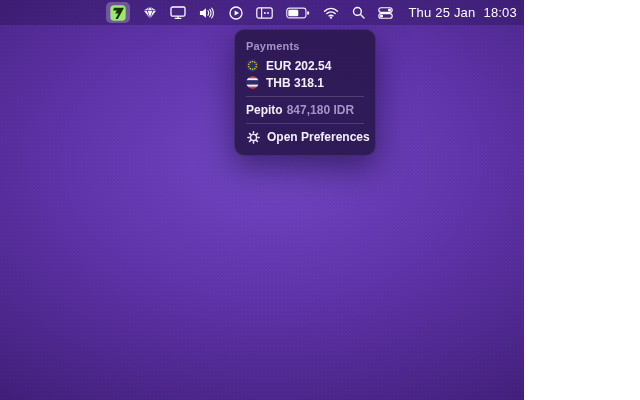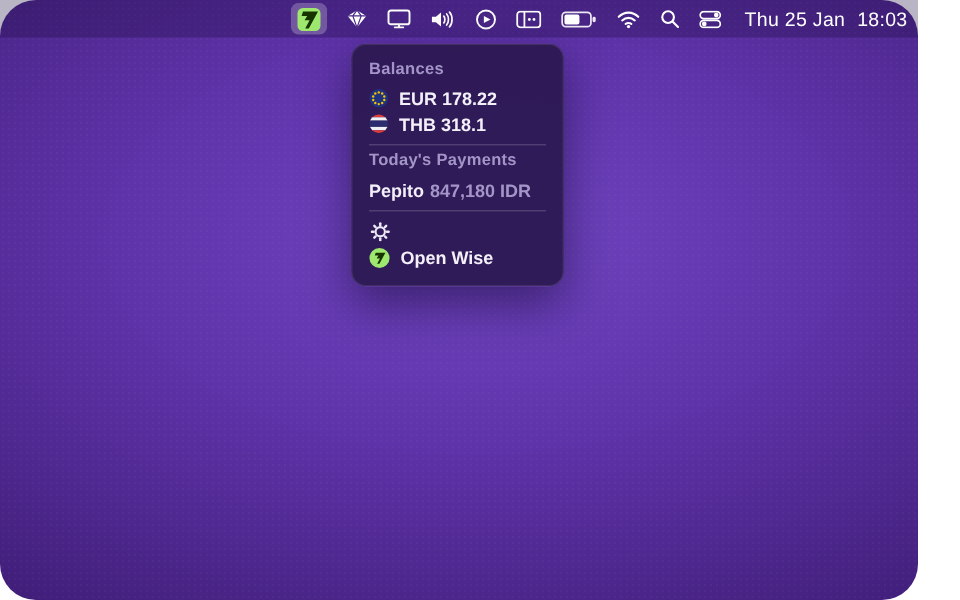--- a/index.html
+++ b/index.html
@@ -2,24 +2,23 @@
 <html><head>
 <meta charset="utf-8">
 <style>
   * { box-sizing: border-box; }
   html, body { margin: 0; padding: 0; }
   body {
     width: 640px; height: 400px; overflow: hidden;
     font-family: "Liberation Sans", sans-serif;
   }
   .screen {
-    position: relative; width: 612px; height: 400px;
+    position: relative; width: 524px; height: 400px;
     background: radial-gradient(105% 92% at 52% 40%,
       #7146c2 0%, #5e32a8 38%, #472383 72%, #2e1262 100%);
-    border-radius: 24px;
   }
   
   .screen::before {
     content: ""; position: absolute; inset: 0; pointer-events: none;
     background-image: radial-gradient(rgba(255,255,255,0.55) 0.6px, transparent 0.8px);
     background-size: 4px 4px; opacity: 0.05;
   }
   
   .menubar {
     position: absolute; top: 0; left: 0; right: 0; height: 25px;
@@ -177,41 +176,41 @@
       <div class="mb-item clock">
         <span>Thu 25 Jan</span>
         <span>18:03</span>
       </div>
 
     </div>
   </div>
 
   <div class="panel">
 
-    <div class="sec-header">Balances</div>
+    <div class="sec-header">Payments</div>
 
     <div class="row">
       <span class="flag">
         <svg width="13" height="13" viewBox="0 0 13 13">
           <circle cx="6.5" cy="6.5" r="6.2" fill="#20317e"></circle>
           <g fill="#f5c400">
             <circle cx="6.5" cy="2.6" r="0.8"></circle>
               <circle cx="8.8" cy="3.35" r="0.8"></circle>
             <circle cx="10.2" cy="5.3" r="0.8"></circle>
               <circle cx="10.2" cy="7.7" r="0.8"></circle>
             <circle cx="8.8" cy="9.65" r="0.8"></circle>
               <circle cx="6.5" cy="10.4" r="0.8"></circle>
             <circle cx="4.2" cy="9.65" r="0.8"></circle>
               <circle cx="2.8" cy="7.7" r="0.8"></circle>
             <circle cx="2.8" cy="5.3" r="0.8"></circle>
               <circle cx="4.2" cy="3.35" r="0.8"></circle>
           </g>
         </svg>
       </span>
-      <span>EUR 178.22</span>
+      <span>EUR 202.54</span>
       <span class="muted"></span>
     </div>
 
 
     <div class="row">
       <span class="flag">
         <svg width="13" height="13" viewBox="0 0 13 13">
           <defs>
               <clipPath id="tha-clip">
                 <circle cx="6.5" cy="6.5" r="6.2"></circle>
@@ -226,21 +225,20 @@
           </g>
         </svg>
       </span>
       <span>THB 318.1</span>
       <span class="muted"></span>
     </div>
 
 
     <div class="divider"></div>
 
-    <div class="sec-header">Today's Payments</div>
 
     <div class="row payment-row">
       <span>Pepito</span>
       <span class="muted">847,180 IDR</span>
     </div>
 
     <div class="divider"></div>
 
     <div class="row action">
       <span class="aicon">
@@ -251,26 +249,18 @@
               <path d="M6.5 10.9 V12.1"></path>
             <path d="M0.9 6.5 H2.1"></path>
               <path d="M10.9 6.5 H12.1"></path>
             <path d="M2.54 2.54 L3.39 3.39"></path>
               <path d="M9.61 9.61 L10.46 10.46"></path>
             <path d="M10.46 2.54 L9.61 3.39"></path>
               <path d="M3.39 9.61 L2.54 10.46"></path>
           </g>
         </svg>
       </span>
-    </div>
-
-    <div class="row action">
-      <span class="aicon">
-        <svg width="14" height="14" viewBox="0 0 24 24">
-          <circle cx="12" cy="12" r="11.5" fill="#9FE870"></circle>
-          <path d="M6 4 H21 L11.8 21 H8.2 L12.6 12.8 H7.6 L10.2 8.4 H4.6 Z" fill="#163300" transform="translate(3.2,3) scale(0.74)"></path>
-        </svg>
-      </span>
-      <span>Open Wise</span>
-    </div>
+      <span>Open Preferences</span>
+    </div>
+
 
   </div>
 </div>
 
 </body></html>

